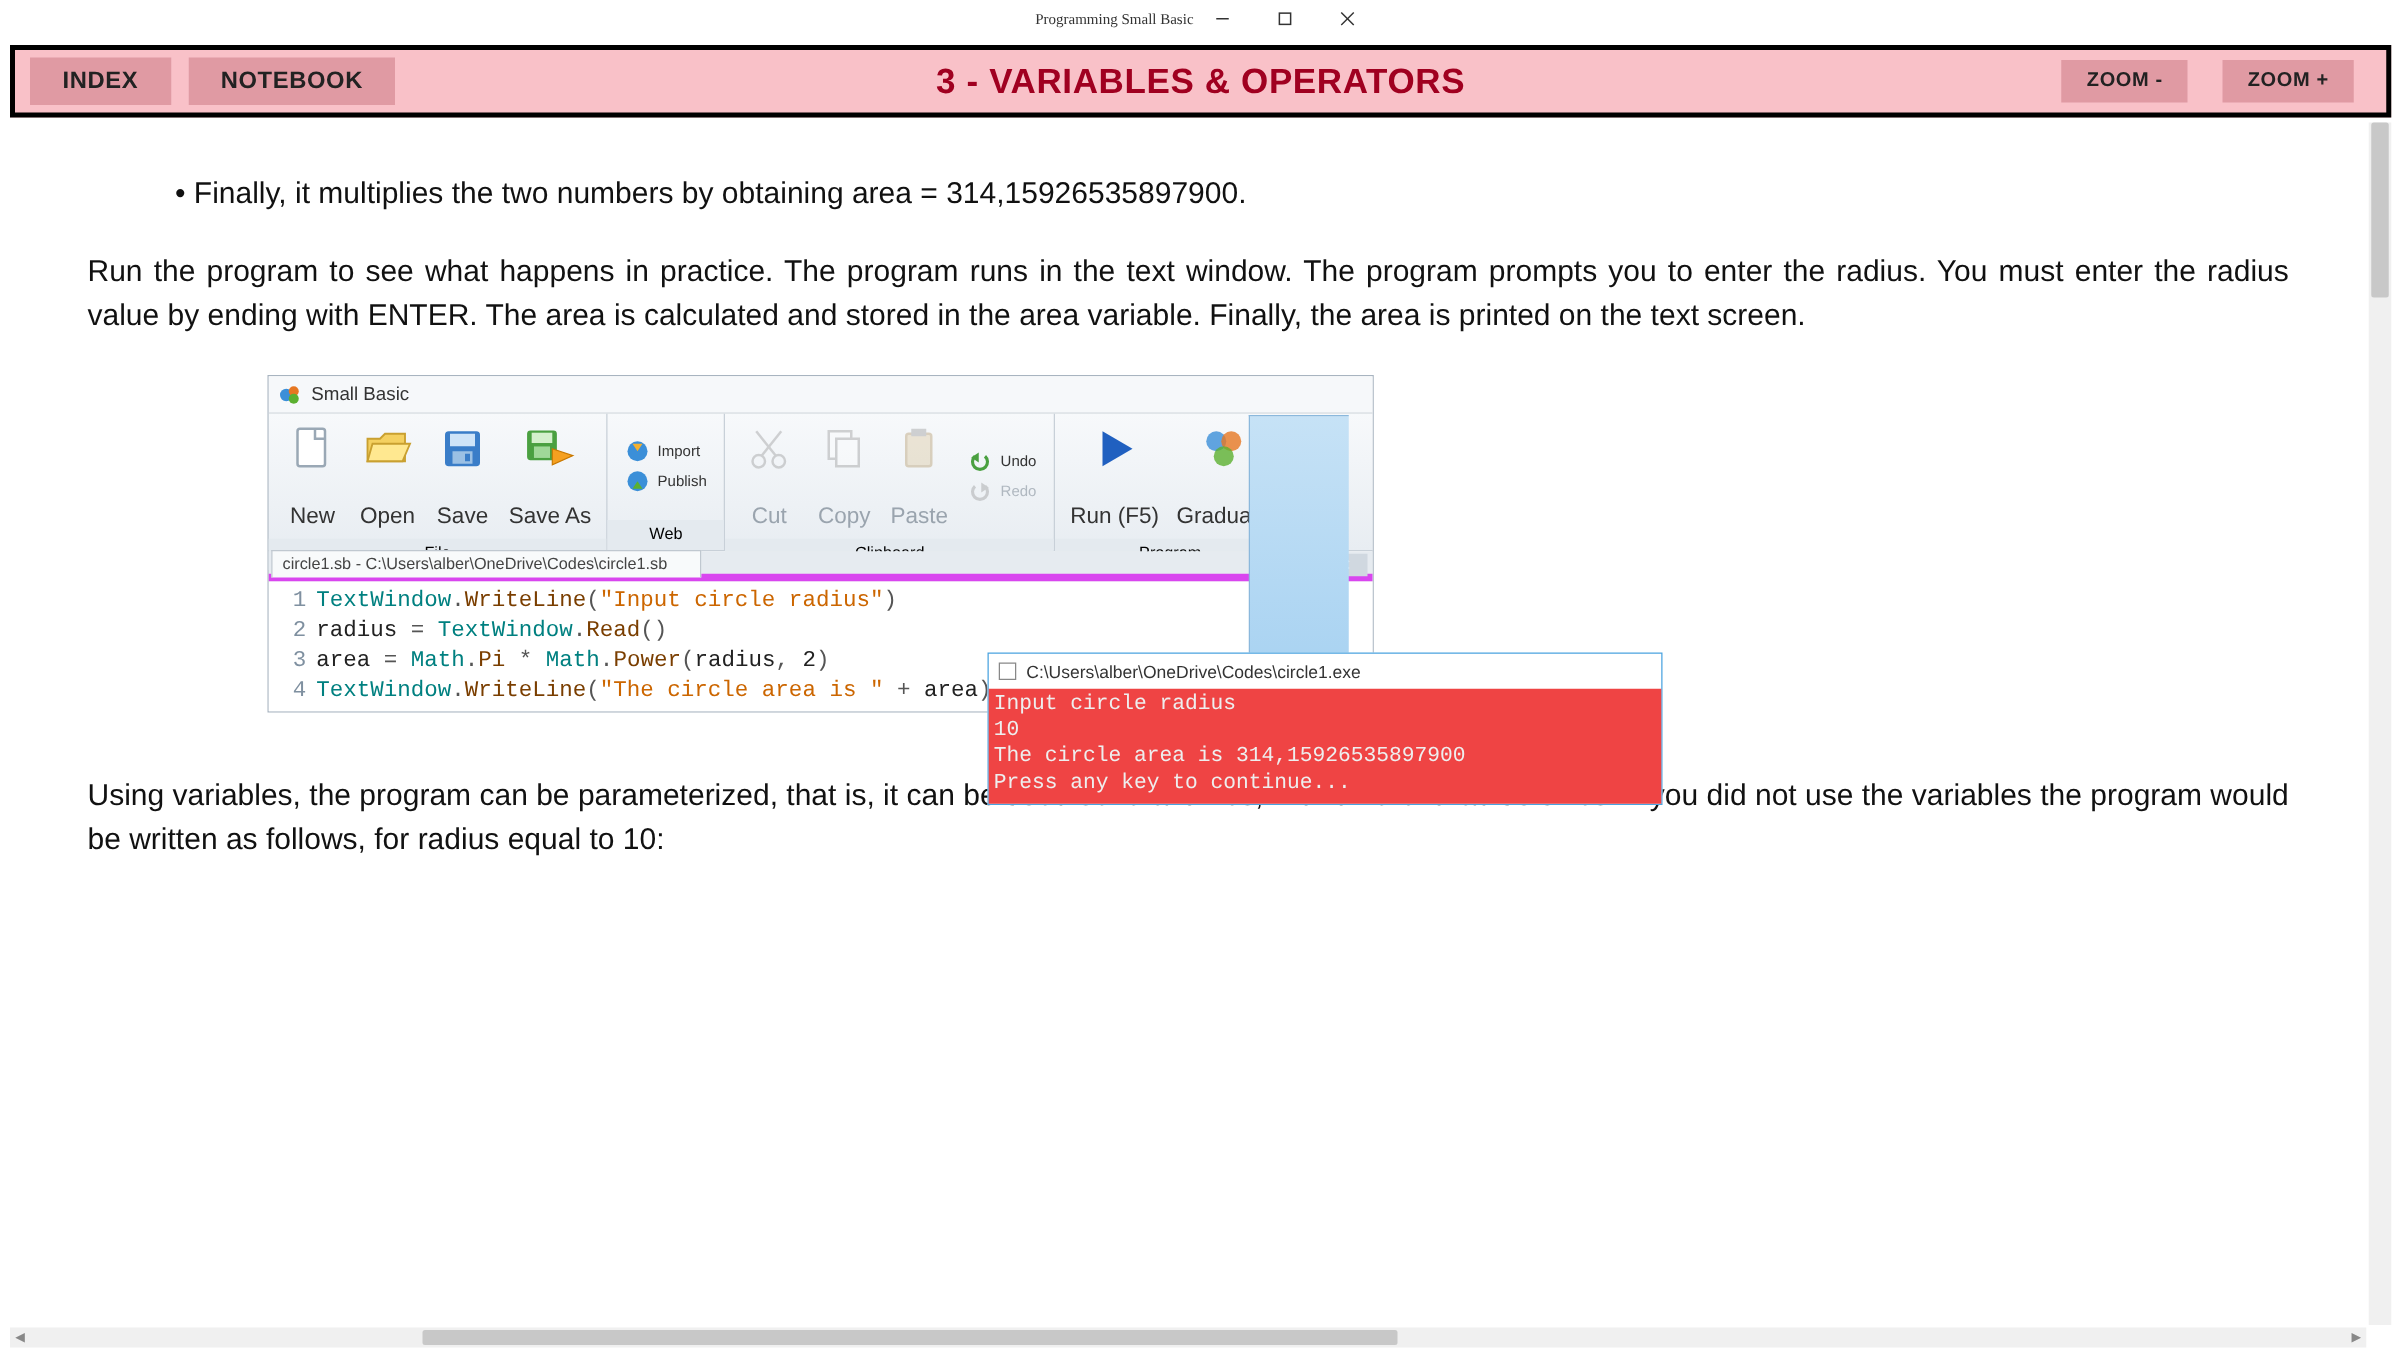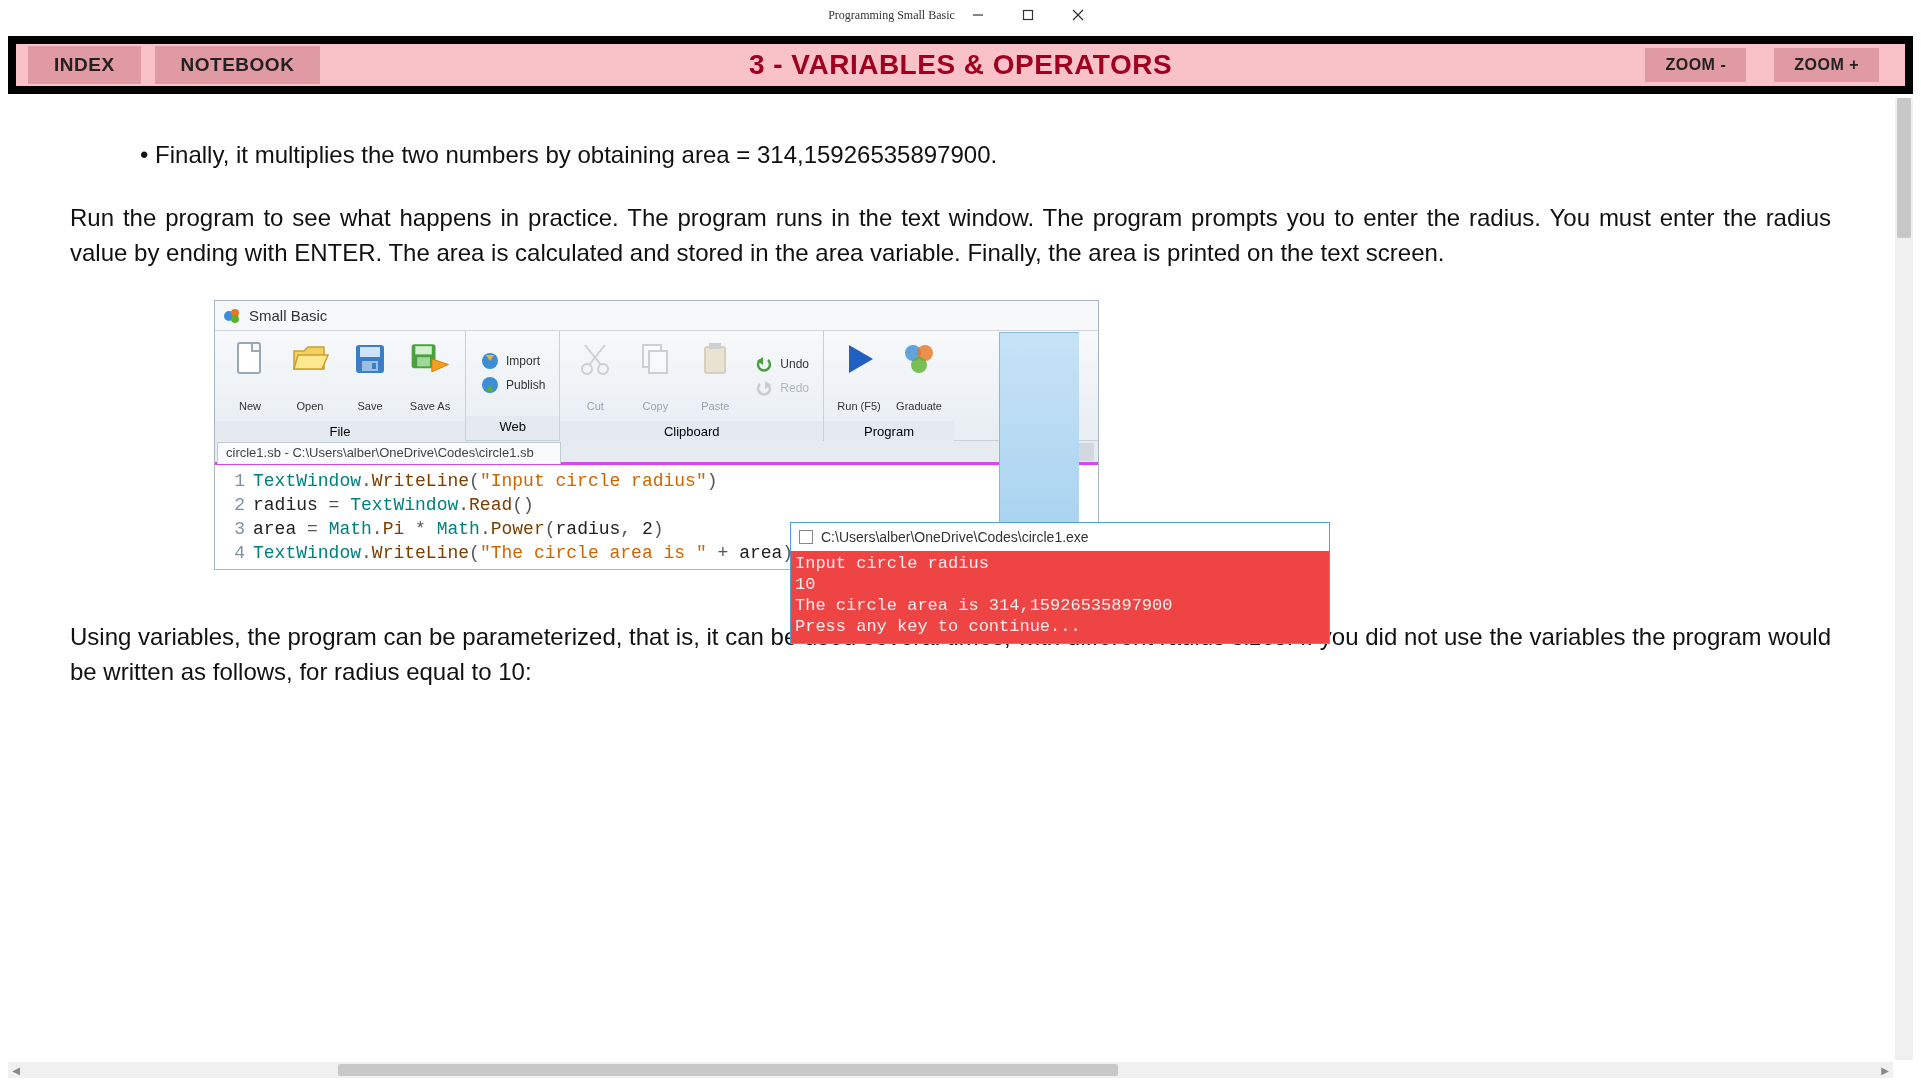--- a/index.html
+++ b/index.html
@@ -31,21 +31,21 @@
     height: 30px;
     display: flex;
     align-items: center;
     justify-content: center;
     font-size: 14px;
     color: #333;
   }
   .pinkbar {
     margin: 6px 8px 0 8px;
     background: #f9c1c8;
-    border: 8px solid #000000;
+    border: 4px solid #000000;
     height: 58px;
     display: flex;
     align-items: center;
     padding: 0 12px;
     position: relative;
   }
   .pinkbar .btn {
     background: #e09aa3;
     color: #222;
     font-weight: 700;
@@ -150,21 +150,21 @@
     color: #000000;
     padding: 2px 0 4px 0;
     background: #e4eaef;
   }
   .sb-rbtn {
     display: flex;
     flex-direction: column;
     align-items: center;
     justify-content: center;
     padding: 2px 6px;
-    font-size: 11px;
+    font-size: 18px;
     color: #333;
     gap: 18px;
     min-width: 58px;
   }
   .sb-rbtn.dim { color: #9aa4ae; }
   .sb-rbtn .ic {
     width: 44px;
     height: 44px;
     display: flex;
     align-items: center;
@@ -183,21 +183,21 @@
     font-size: 12px;
     color: #333;
   }
   .sb-smallbtn.dim { color: #b0b8c0; }
   .sb-smallbtn .ic-s { width: 20px; height: 20px; display:flex; align-items:center; justify-content:center; }
   .sb-tabbar {
     height: 24px;
     background: #e6ebf0;
     display: flex;
     align-items: center;
-    border-bottom: 3px solid #d946ef;
+    border-bottom: 6px solid #d946ef;
     position: relative;
   }
   .sb-tab {
     background: #f8fafb;
     border: 1px solid #c0c8d0;
     border-bottom: none;
     height: 22px;
     margin-top: 2px;
     margin-left: 2px;
     padding: 0 26px 0 8px;

